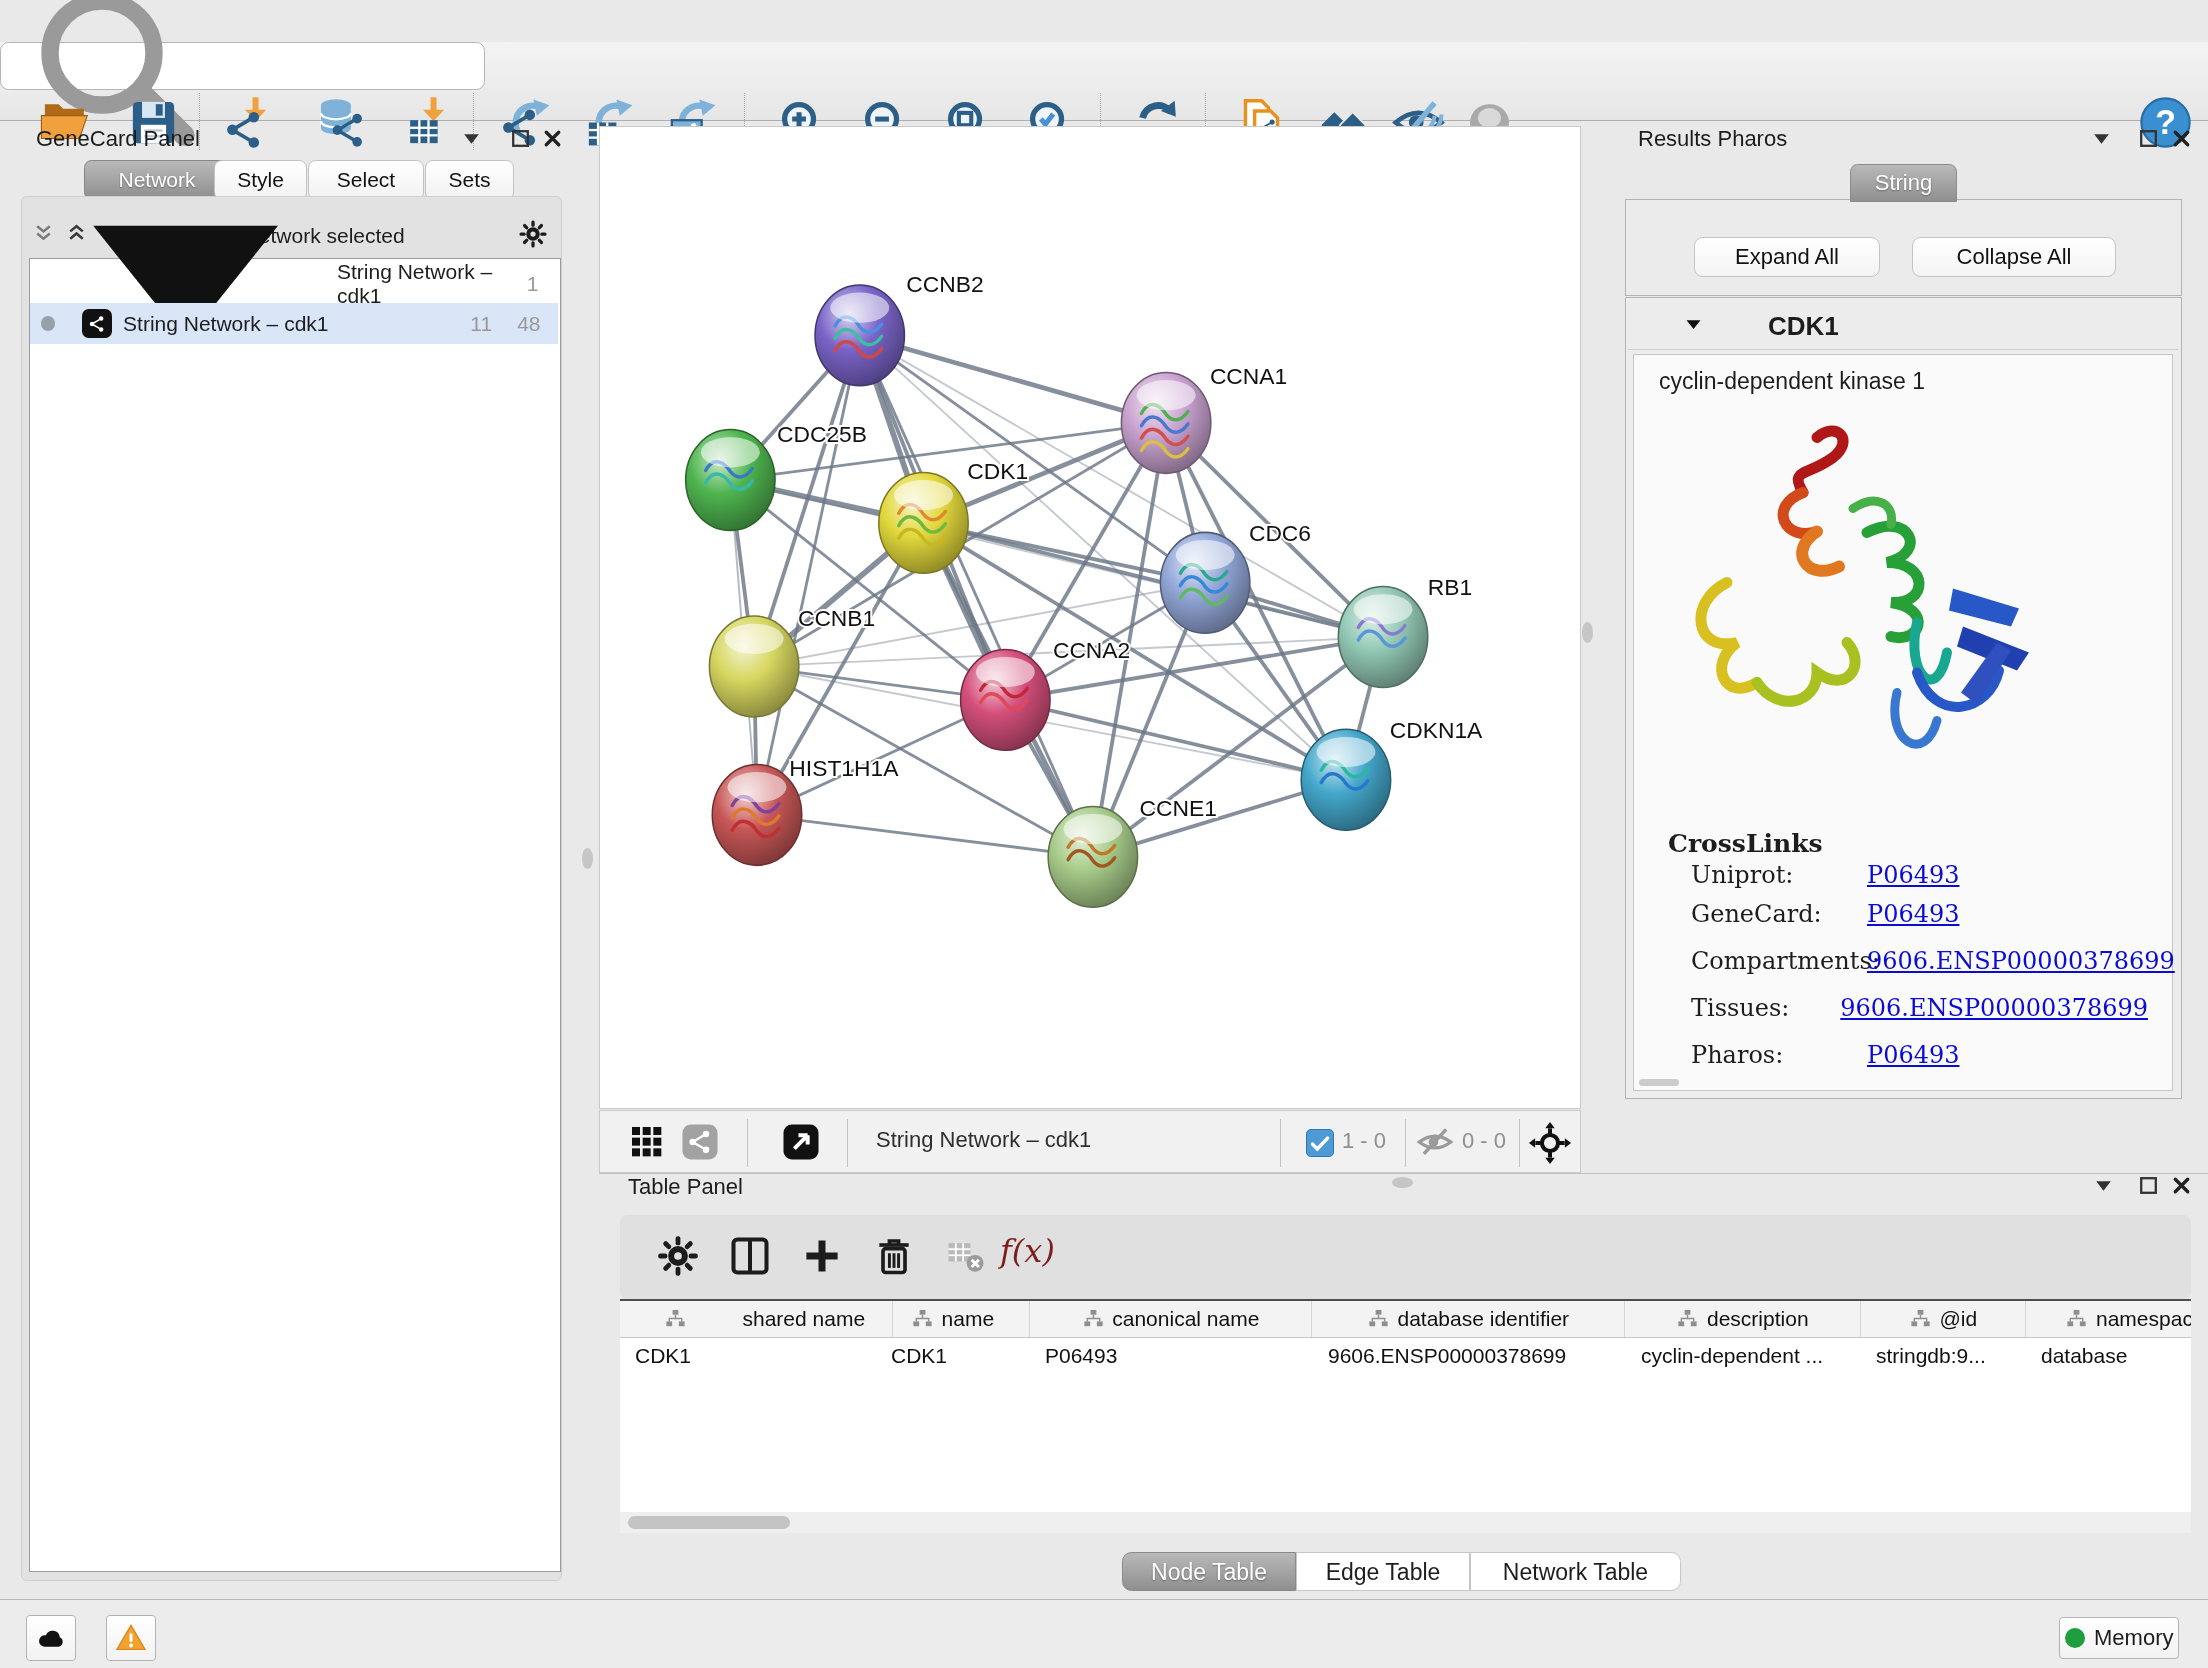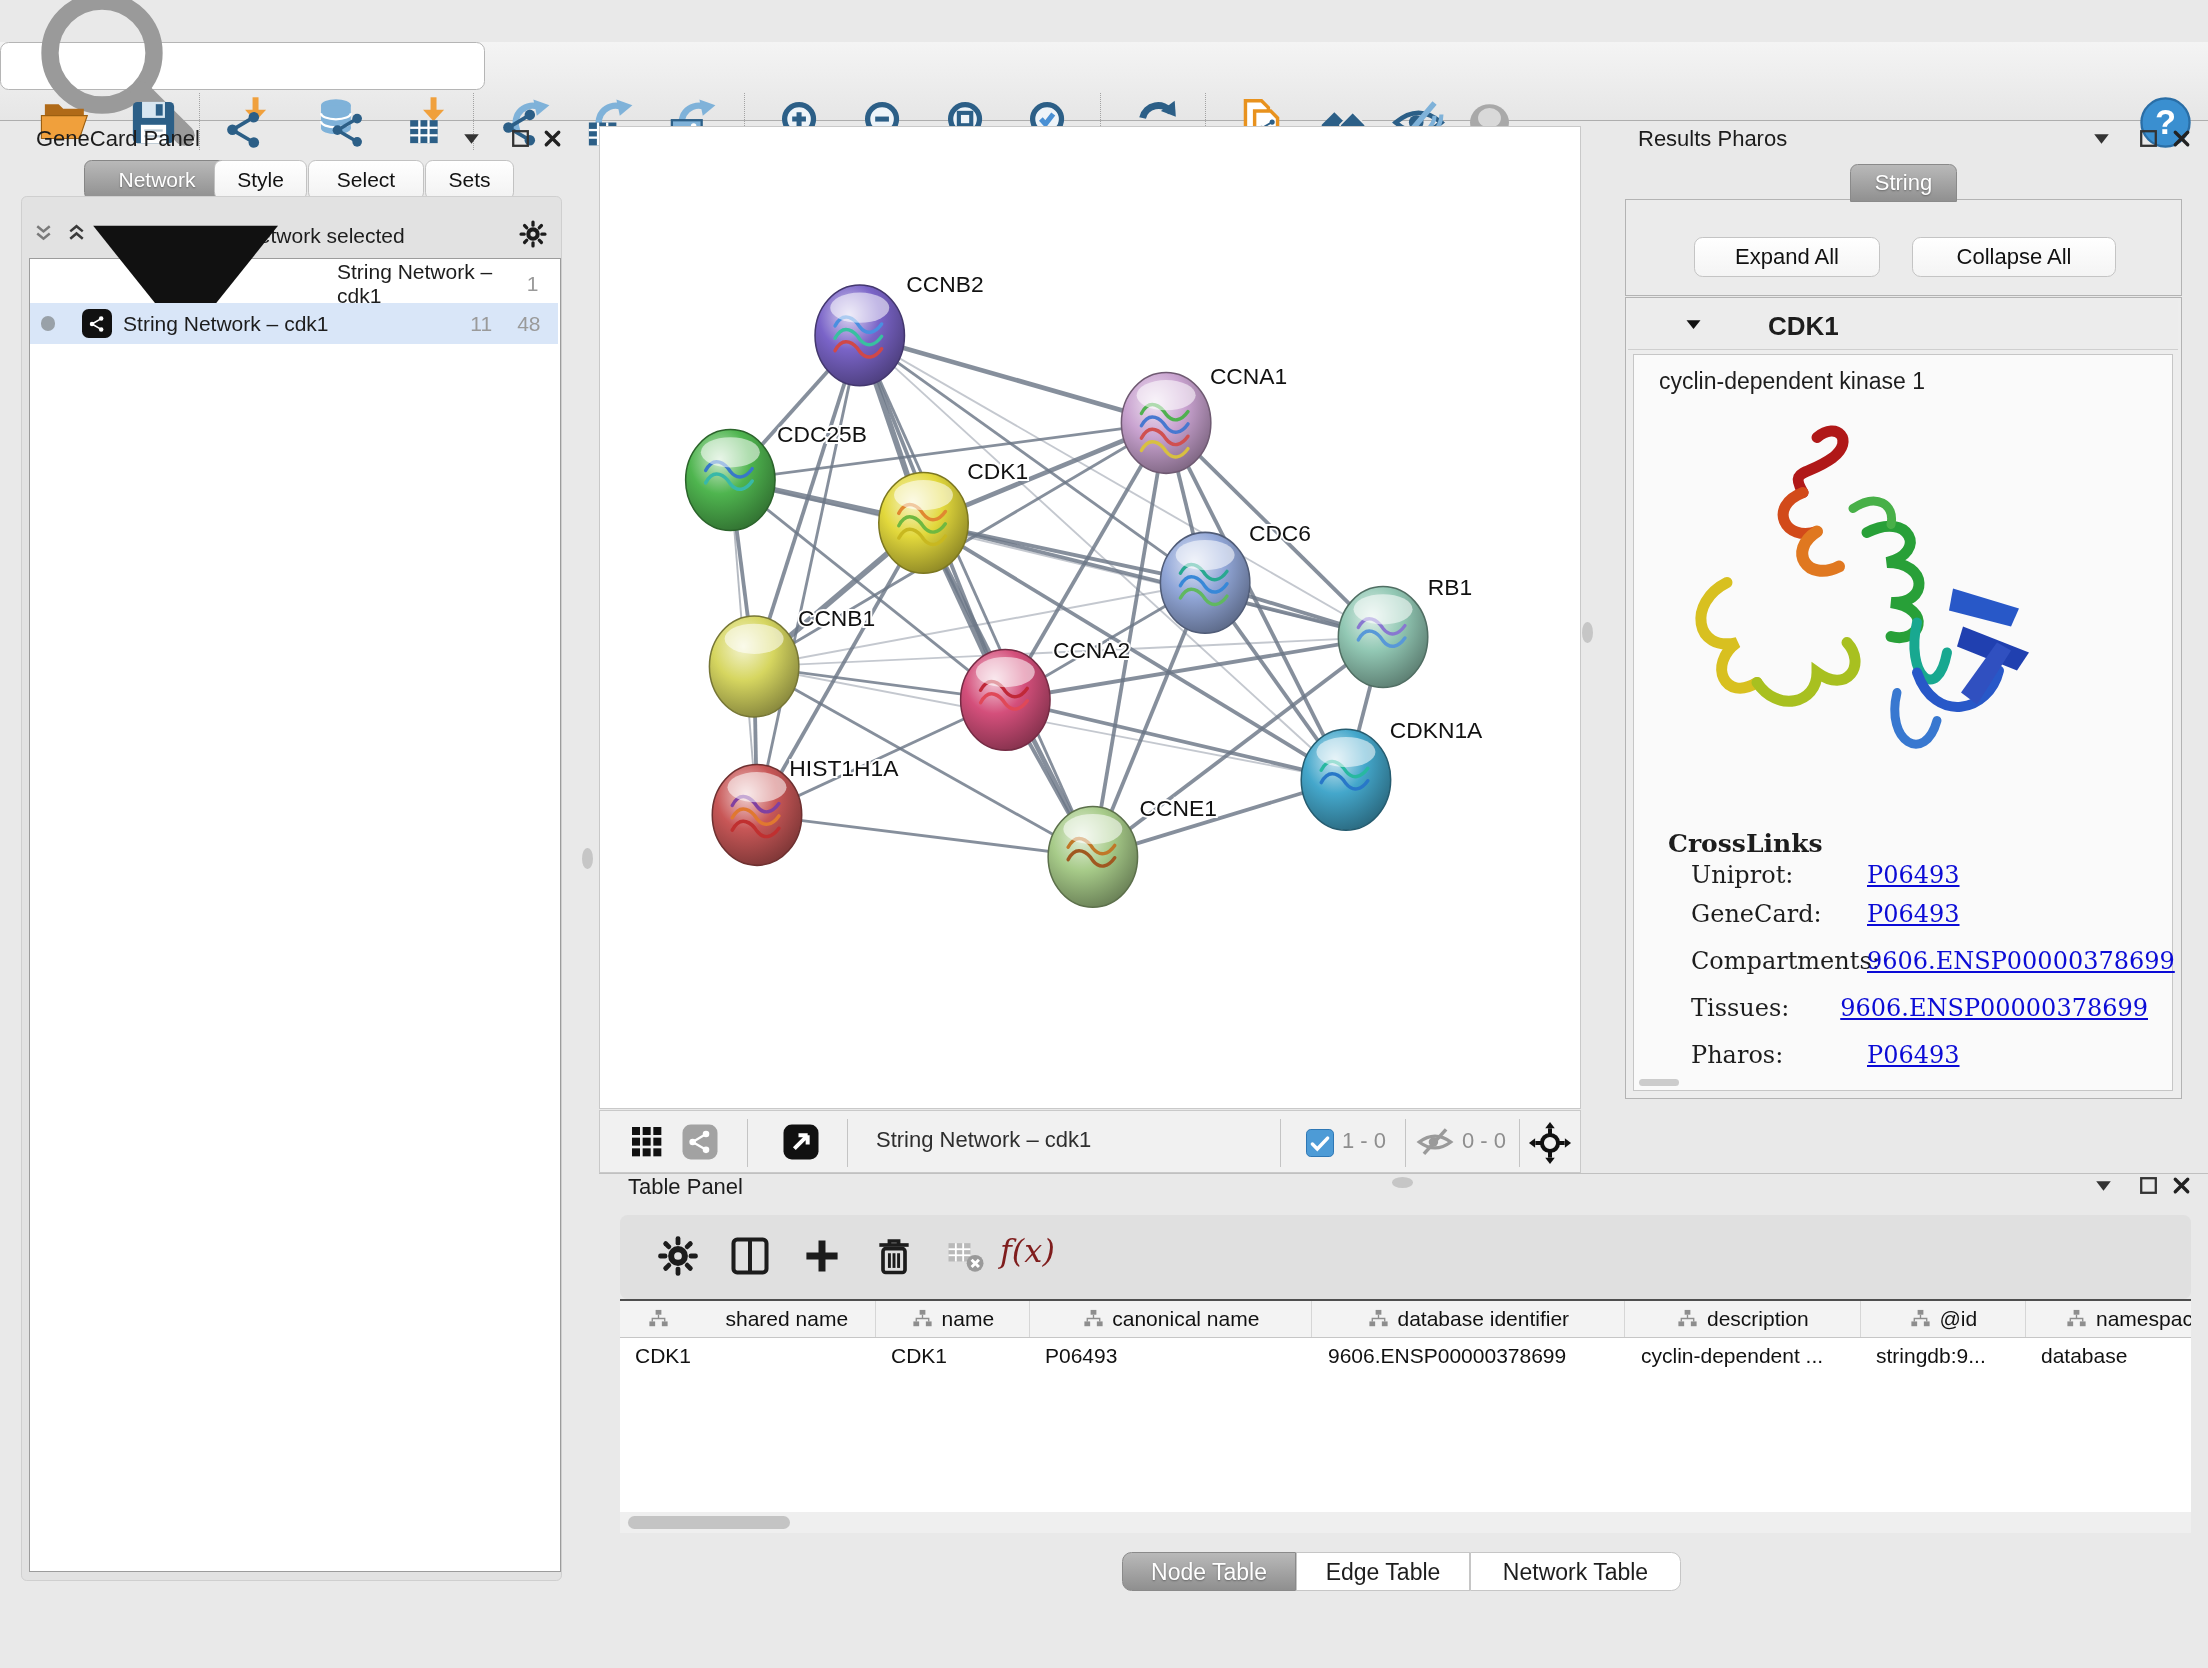--- a/index.html
+++ b/index.html
@@ -695,21 +695,21 @@
               <line x1="8" y1="0" x2="8" y2="10"></line>
             </g>
           </g>
           <circle cx="17.5" cy="16" r="4.6" fill="#9a9a9a"></circle>
           <path d="M15.6 14 l4 4 M19.6 14 l-4 4" stroke="#fff" stroke-width="1.6"></path>
         </svg></span>
     <span class="abs" style="left:380px;top:17px;font-size:32px;color:#7f1d1d;font-style:italic;font-family:'DejaVu Serif',serif">f(x)</span>
   </div>
 
   <div class="abs thead" id="table-head">
-      <div class="hcell" style="left: 0px; width: 256px; gap: 48px;">
+      <div class="hcell" style="left: 17px; width: 256px; gap: 48px;">
         <svg viewBox="0 0 24 24">
           <g fill="#8e8e8e">
             <rect x="9" y="2" width="6" height="5"></rect>
             <rect x="2.5" y="14" width="6" height="5"></rect>
             <rect x="15.5" y="14" width="6" height="5"></rect>
             <path d="M12 7 v4 M5.5 14 v-3 h13 v3" stroke="#8e8e8e" stroke-width="1.4" fill="none"></path>
           </g>
         </svg>
         <span>shared name</span>
       </div>
@@ -790,14 +790,36 @@
       <div class="dcell" style="left: 1421px; max-width: 200px; overflow: hidden;">database</div>
     </div>
   <div class="abs" style="left:620px;top:1512px;width:1571px;height:21px;background:#efefef">
     <span class="abs" style="left:7.6px;top:3.8px;width:162px;height:13.3px;background:#c4c4c4;border-radius:6.7px"></span>
   </div>
 
   <div class="abs btab active" style="left:1122px;top:1552px;width:174px;line-height:39px;border-radius:9.5px 0 0 9.5px">Node Table</div>
   <div class="abs btab" style="left:1296px;top:1552px;width:174px;line-height:39px">Edge Table</div>
   <div class="abs btab" style="left:1470px;top:1552px;width:211px;line-height:39px;border-radius:0 9.5px 9.5px 0">Network Table</div>
 
+  <div class="abs statusbar">
+    <span class="abs sbtn" style="left:26px;width:48px">
+      <span style="width:32px;height:32px;display:flex">
+          <svg viewBox="0 0 24 24" style="width:100%;height:100%">
+            <path d="M7 18.5 a4.3 4.3 0 1 1 1.2-8.5 a5.4 5.4 0 0 1 10.4 1.5 a3.7 3.7 0 0 1 -0.9 7 Z" fill="#111"></path>
+          </svg>
+        </span>
+    </span>
+    <span class="abs sbtn" style="left:106px;width:48px">
+      <span style="width:32px;height:32px;display:flex">
+          <svg viewBox="0 0 24 24" style="width:100%;height:100%">
+            <path d="M12 2.5 L22.5 20.5 H1.5 Z" fill="#f0a330" stroke="#d8891a" stroke-width="1"></path>
+            <rect x="10.9" y="8.5" width="2.2" height="6.5" rx="1" fill="#fff"></rect>
+            <circle cx="12" cy="17.6" r="1.5" fill="#fff"></circle>
+          </svg>
+        </span>
+    </span>
+    <span class="abs sbtn" style="left:2059px;width:118px;top:17px;height:40px">
+      <span style="width:20px;height:20px;border-radius:50%;background:#1f9e3f;margin-right:9.5px"></span>
+      <span style="font-size:22px">Memory</span>
+    </span>
+  </div>
 </div>
 
 
 </body></html>

